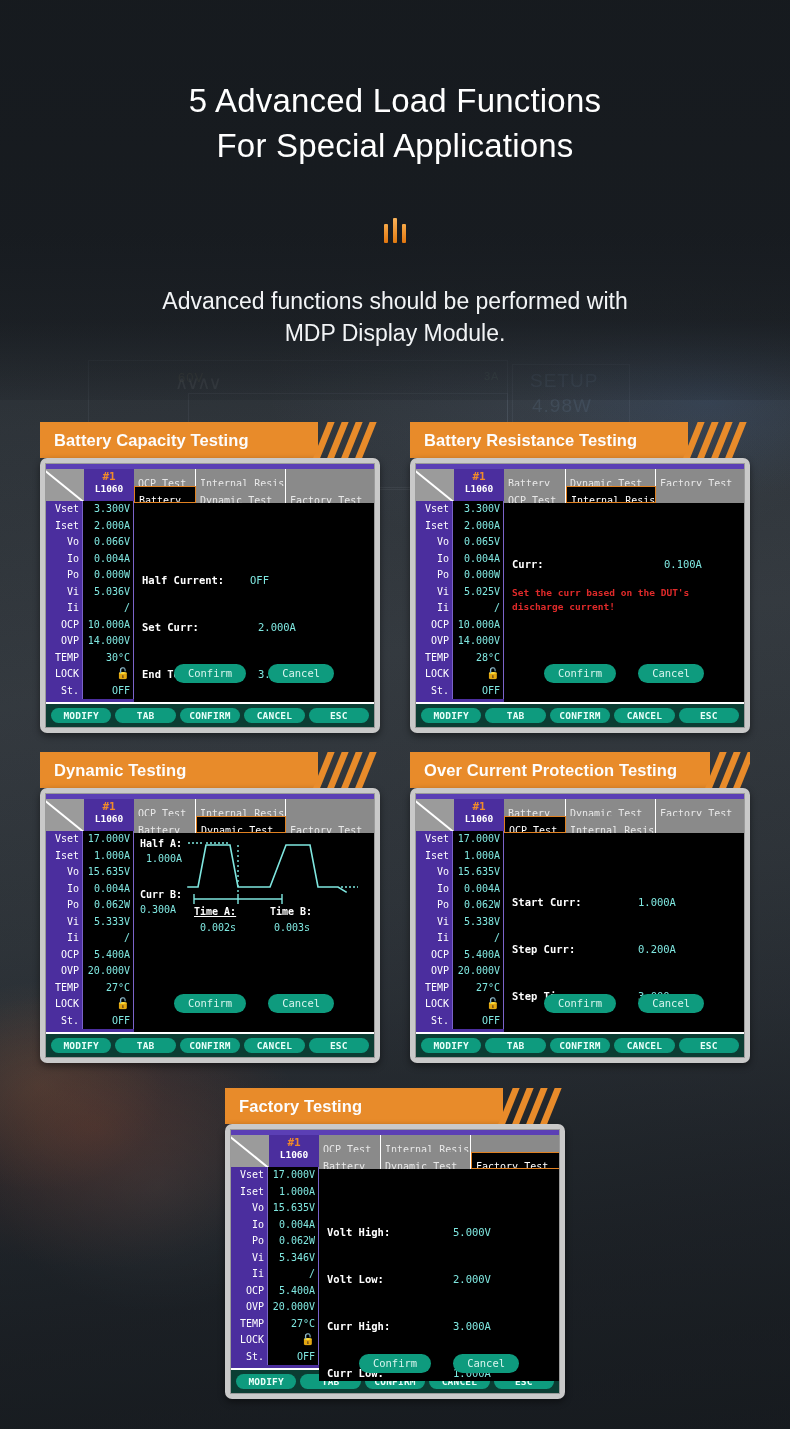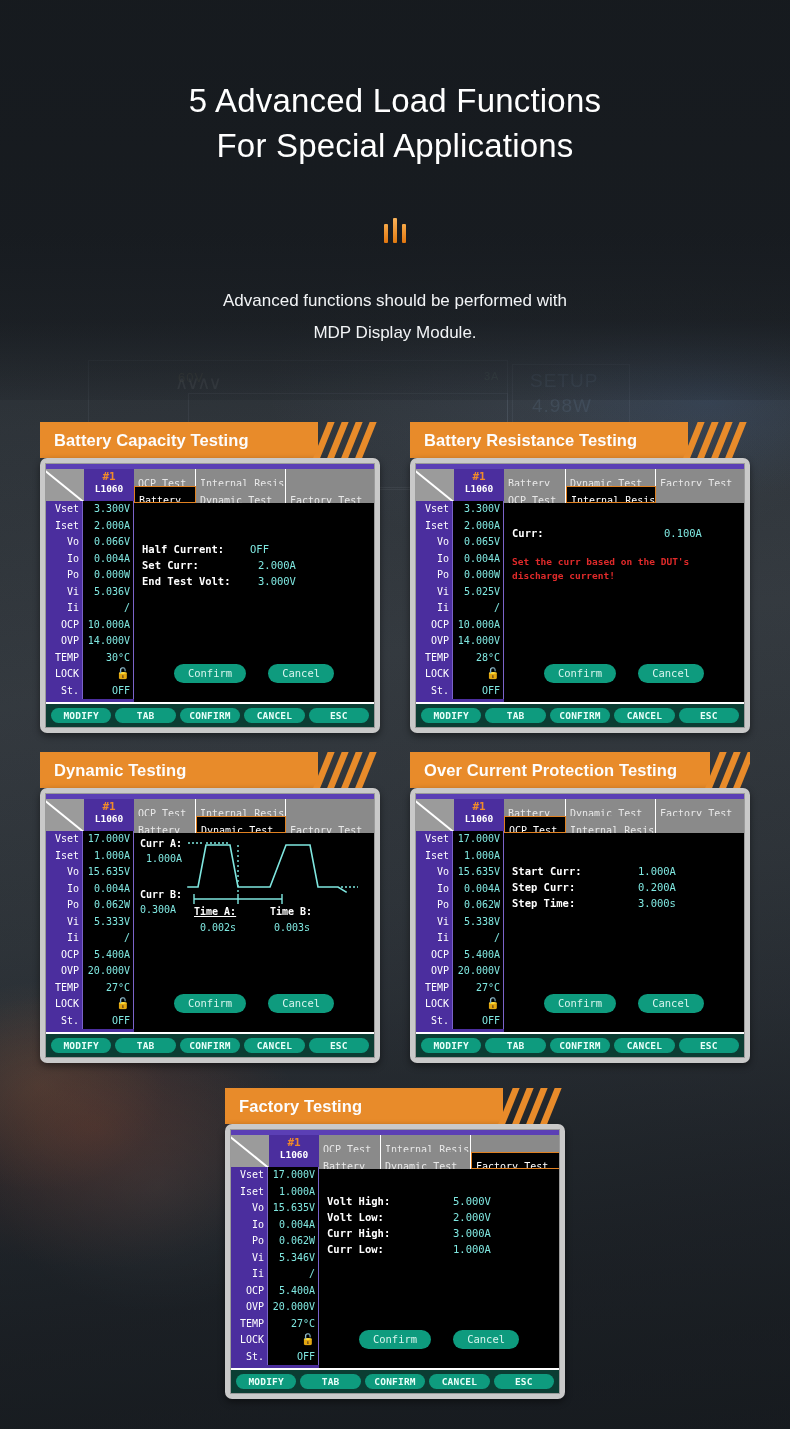--- a/index.html
+++ b/index.html
@@ -82,21 +82,21 @@
   .divider i { display: block; width: 4px; border-radius: 1px; }
   .divider i.b1 { height: 19px; background: linear-gradient(180deg,#f7a948,#e2760f); }
   .divider i.b2 { height: 25px; background: linear-gradient(180deg,#f9b25a,#e07a10); }
   .divider i.b3 { height: 19px; background: linear-gradient(180deg,#f7a948,#e2760f); }
 
   .subhead {
     position: absolute;
     left: 0; top: 285px; width: 100%;
     text-align: center;
     color: #f2f4f6;
-    font-size: 17px;
+    font-size: 23px;
     line-height: 32px;
     font-weight: 400;
   }
   .subhead .l2 { display: block; }
 
   
   .card { position: absolute; }
 
   .card-banner {
     position: relative;
@@ -206,21 +206,21 @@
   .tab.blank { flex: 1; border-right: none; }
   .tab.active {
     background: #000;
     color: #ffffff;
     border: 1px solid #e08020;
     line-height: 15px;
   }
 
   .panel { flex: 1; position: relative; background: #000; padding: 0 8px; }
 
-  .field { display: flex; font-size: 10.5px; line-height: 16px; color: #ffffff; }
+  .field { display: flex; font-size: 10.5px; line-height: 16px; color: #ffffff; margin-top: 31px; }
   .field .lbl { width: 108px; flex: 0 0 108px; font-weight: 700; }
   .field .val { color: #7fe7e0; }
 
   .warn { color: #e02a2a; font-size: 9.5px; line-height: 14px; font-weight: 700; }
 
   .btns {
     position: absolute;
     left: 0; right: 0; bottom: 8px;
     display: flex; justify-content: center; gap: 22px;
   }
@@ -629,21 +629,21 @@
                 <div class="tab blank"></div>
               </div>
               <div class="tabrow">
                 <div class="tab" style="width:62px;">Battery</div>
                 <div class="tab active" style="width:90px;">Dynamic Test</div>
                 <div class="tab" style="flex:1;border-right:none;">Factory Test</div>
               </div>
             </div>
             <div class="panel" style="padding:0 4px;">
               <div class="wave-wrap">
-                <div class="wave-lbl" style="left:2px; top:4px;">Curr A:</div>
+                <div class="wave-lbl" style="left:2px; top:4px;">Half A:</div>
                 <div class="wave-val" style="left:8px; top:19px;">1.000A</div>
                 <div class="wave-lbl" style="left:2px; top:55px;">Curr B:</div>
                 <div class="wave-val" style="left:2px; top:70px;">0.300A</div>
 
                 <svg class="wave-svg" width="174" height="70" viewBox="0 0 174 70" style="left:48px; top:4px;">
                   <polyline points="2,50 12,50 12,50 20,8 44,8 52,50 68,50 68,50 84,50 84,50 100,8 124,8 132,50 152,50 152,50 160,55" fill="none" stroke="#7fe7e0" stroke-width="1.6" stroke-linejoin="miter" stroke-linecap="square"></polyline>
                   <line x1="20" y1="6" x2="44" y2="6" stroke="#7fe7e0" stroke-width="1.4" stroke-dasharray="2,2"></line>
                   <line x1="2" y1="6" x2="18" y2="6" stroke="#7fe7e0" stroke-width="1.4" stroke-dasharray="2,2"></line>
                   <line x1="155" y1="50" x2="172" y2="50" stroke="#7fe7e0" stroke-width="1.4" stroke-dasharray="2,2"></line>
                   <line x1="52" y1="8" x2="52" y2="56" stroke="#7fe7e0" stroke-width="1.4" stroke-dasharray="2,3"></line>

